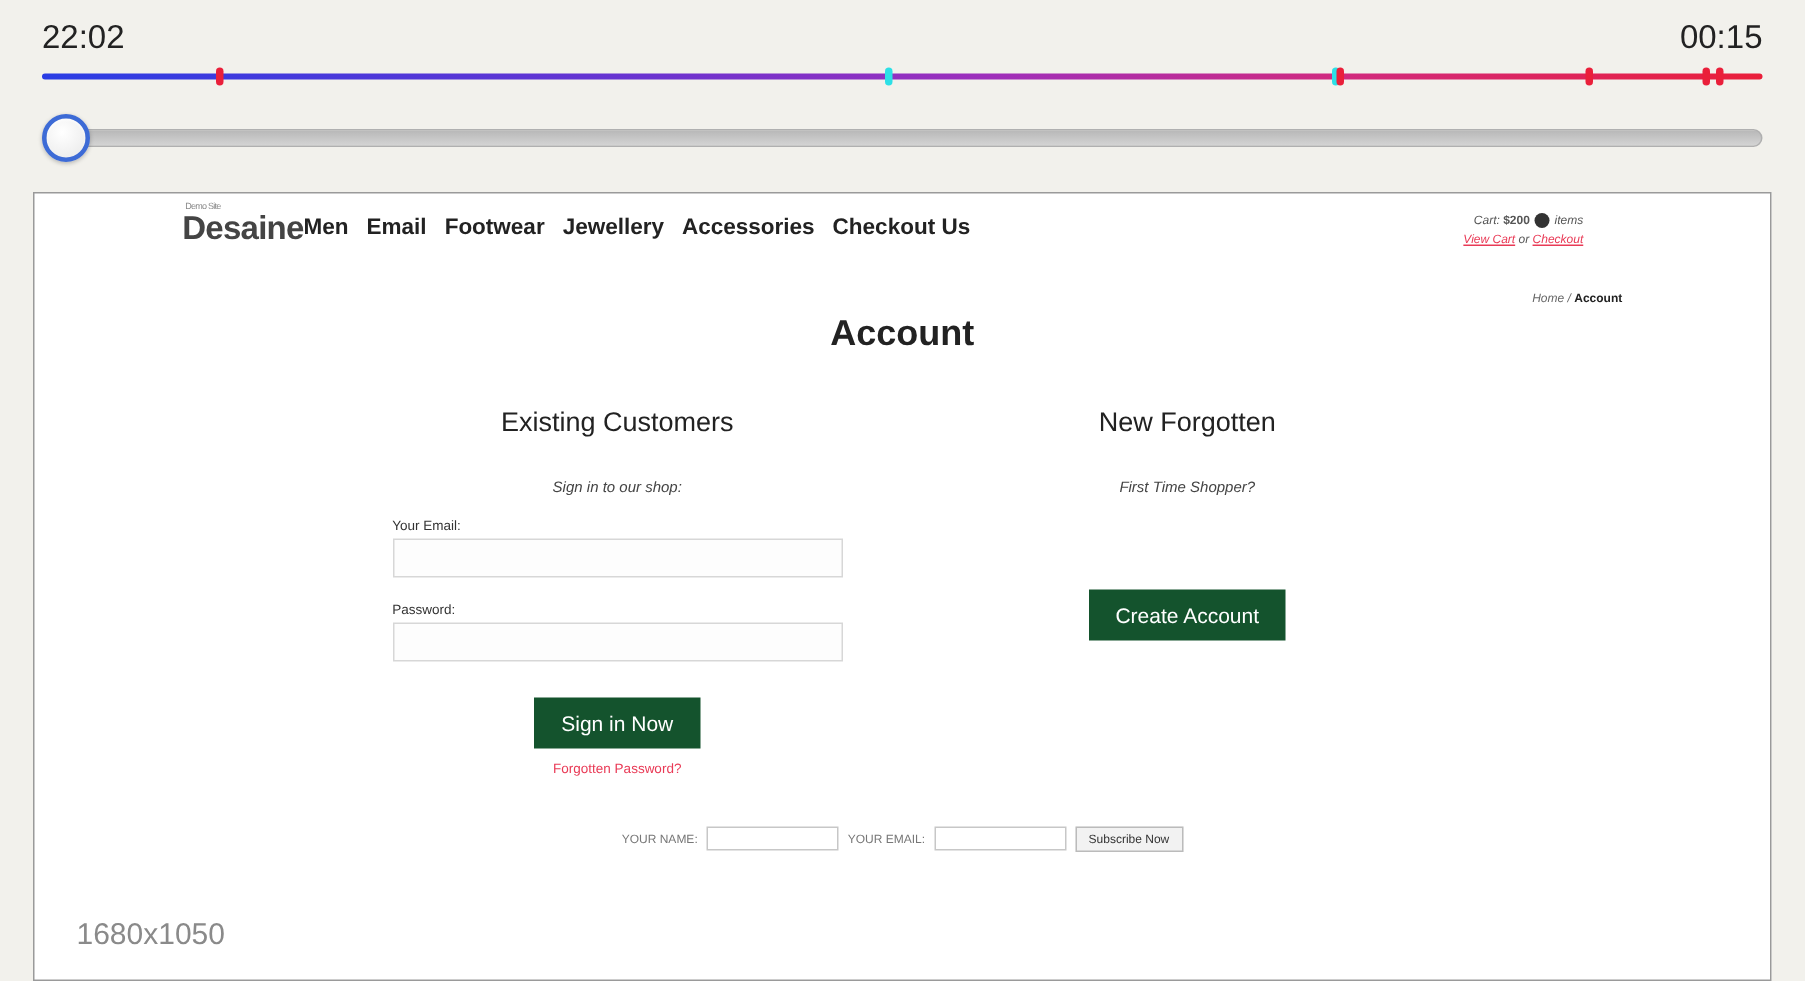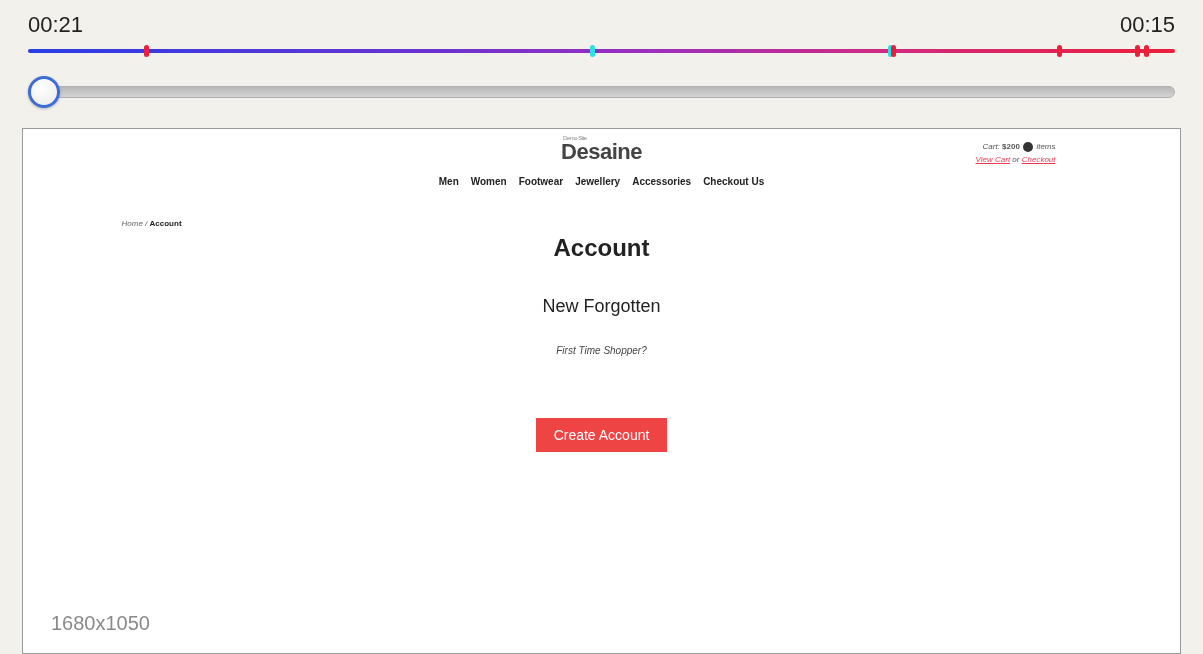--- a/index.html
+++ b/index.html
@@ -82,24 +82,21 @@
   color: #8a8a8a;
 }
 
 .page {
   width: 960px;
   margin: 0 auto;
   padding-top: 14px;
 }
 .topbar {
   display: flex;
-  align-items: center;
-  gap: 14px;
-  position: relative;
-  flex-direction: column;
+  position: relative;
 }
 .logo {
   font-weight: 800;
   font-size: 22px;
   color: #444;
   letter-spacing: -0.5px;
   line-height: 0.85;
   position: relative;
 }
 .logo-over {
@@ -108,21 +105,21 @@
   left: 2px;
   font-size: 6px;
   font-weight: 400;
   color: #888;
 }
 .nav {
   display: flex;
   gap: 12px;
 }
 .nav span {
-  font-size: 10px;
+  font-size: 15px;
   font-weight: 700;
   color: #222;
 }
 .cart-box {
   position: absolute;
   right: 26px;
   top: -2px;
   font-size: 8px;
   text-align: right;
   line-height: 1.6;
@@ -133,21 +130,21 @@
 .cart-box .row1 b { font-weight: 700; font-style: normal; }
 .cart-box .badge {
   display: inline-block;
   width: 10px; height: 10px; border-radius: 50%;
   background: #333;
   vertical-align: middle;
   margin: 0 1px;
 }
 .cart-box .accent { color: #e93a56; text-decoration: underline; }
 .breadcrumb {
-  text-align: left;
+  text-align: right;
   font-size: 8px;
   font-style: italic;
   color: #666;
   margin-top: 32px;
 }
 .breadcrumb b { font-weight: 700; font-style: normal; color: #222; }
 .page-title {
   text-align: center;
   font-size: 24px;
   font-weight: 800;
@@ -183,21 +180,21 @@
 }
 .textfield {
   width: 100%;
   height: 26px;
   border: 1px solid #d7d7d7;
   margin-bottom: 16px;
   background: #fdfdfd;
 }
 .btn {
   display: inline-block;
-  background: #ef4444;
+  background: #14532d;
   color: #fff;
   font-size: 14px;
   padding: 9px 18px;
   border: none;
 }
 .btn-center { display:block; margin: 8px auto 0; }
 .forgot {
   display: block;
   text-align: center;
   font-size: 9px;
@@ -249,21 +246,21 @@
   background: #f2f2f2;
   border: 1px solid #bbb;
   color: #333;
 }
 </style>
 </head>
 <body>
 
 <div class="player-header">
   <div class="time-row">
-    <span>00:21</span>
+    <span>22:02</span>
     <span>00:15</span>
   </div>
   <div class="timeline-wrap">
     <div class="timeline-bar"></div>
     <div id="tl-markers">
         <div class="tl-marker tl-red" style="left: 10.1%;"></div>
         <div class="tl-marker tl-cyan" style="left: 49%;"></div>
         <div class="tl-marker tl-cyan" style="left: 75%;"></div>
         <div class="tl-marker tl-red" style="left: 75.2%;"></div>
         <div class="tl-marker tl-red" style="left: 89.7%;"></div>
@@ -280,21 +277,21 @@
 <div class="content-frame">
   <div class="page">
 
     <div class="topbar">
       <div class="logo">
         <span class="logo-over">Demo Site</span>
         <span>Desaine</span>
       </div>
       <div class="nav" id="nav">
           <span>Men</span>
-          <span>Women</span>
+          <span>Email</span>
           <span>Footwear</span>
           <span>Jewellery</span>
           <span>Accessories</span>
           <span>Checkout Us</span>
         </div>
       <div class="cart-box">
         <div class="row1">
           <span>Cart:</span>
           <b>$200</b>
           <span class="badge"></span>
@@ -310,25 +307,42 @@
 
     <div class="breadcrumb">
       <span>Home</span>
       <span>/</span>
       <b>Account</b>
     </div>
 
     <h1 class="page-title">Account</h1>
 
     <div class="cols">
+      <div class="col">
+        <h2>Existing Customers</h2>
+        <div class="sub">Sign in to our shop:</div>
+        <div class="field-label">Your Email:</div>
+        <input class="textfield" type="text" style="">
+        <div class="field-label">Password:</div>
+        <input class="textfield" type="password" style="">
+        <button class="btn btn-center">Sign in Now</button>
+        <a class="forgot">Forgotten Password?</a>
+      </div>
       <div class="col col-right">
         <h2>New Forgotten</h2>
         <div class="sub">First Time Shopper?</div>
         <button class="btn">Create Account</button>
       </div>
     </div>
 
     <div class="footer">
+      <div class="subscribe-row">
+        <span>YOUR NAME:</span>
+        <input type="text" style="">
+        <span>YOUR EMAIL:</span>
+        <input type="text" style="">
+        <button class="sub-btn">Subscribe Now</button>
+      </div>
     </div>
 
   </div>
   <div class="dims-label">1680x1050</div>
 </div>
 
 </body></html>

